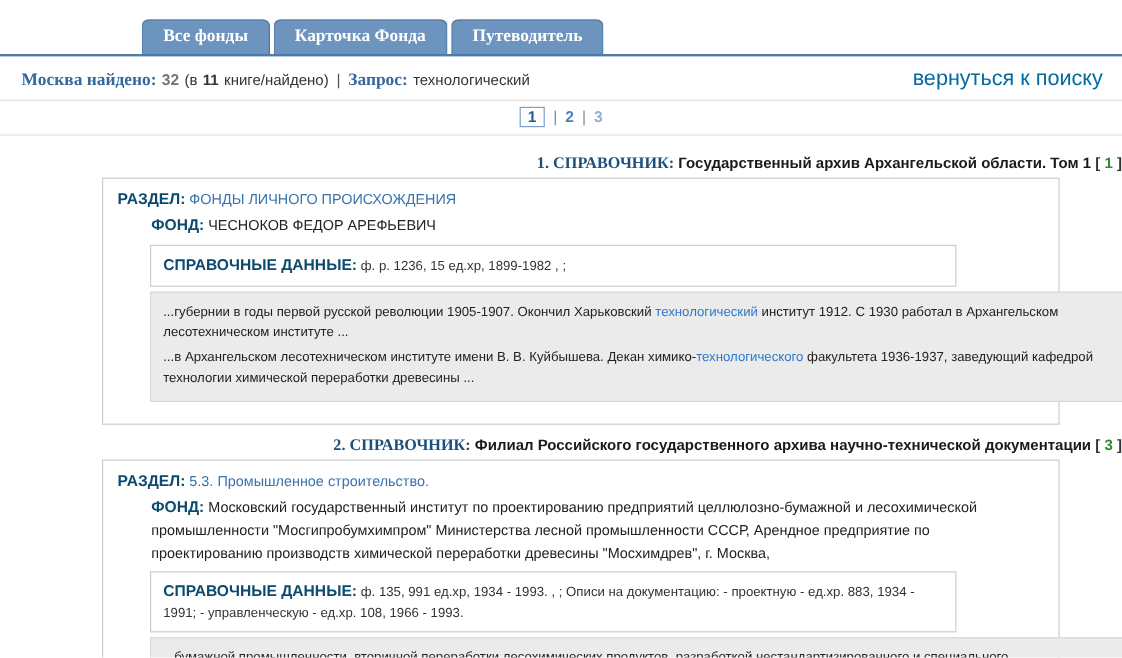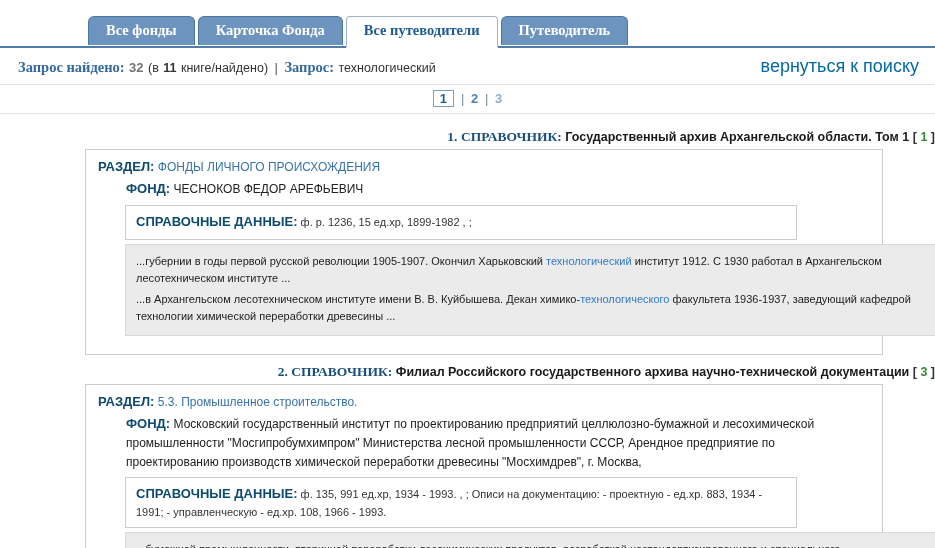--- a/index.html
+++ b/index.html
@@ -7,23 +7,23 @@
     margin: 0; padding: 0;
     width: 935px; height: 548px;
     overflow: hidden;
     background: #fff;
     font-family: "Liberation Sans", sans-serif;
     color: #222;
   }
   
   .tabbar {
     display: flex;
-    align-items: flex-start;
+    align-items: center;
     gap: 3px;
-    padding-left: 88px;
+    padding-left: 118px;
     padding-top: 16px;
     border-bottom: 2px solid #4e7ba8;
   }
   .tab {
     background: #6d94be;
     border: 1px solid #4c77a3;
     border-bottom: none;
     border-radius: 6px 6px 0 0;
     color: #fff;
     font-family: "Liberation Serif", serif;
@@ -148,27 +148,26 @@
   }
   .snippet { margin: 3px 0; }
   .hl { color: #2f7ac9; }
 </style>
 </head>
 <body>
 
 <div class="tabbar">
   <div class="tab">Все фонды</div>
   <div class="tab">Карточка Фонда</div>
-  <div class="tab active">Все путеводители</div>
   <div class="tab">Путеводитель</div>
 </div>
 
 <div class="result-header">
   <div>
-    <span class="serif-label">Запрос найдено:</span>
+    <span class="serif-label">Москва найдено:</span>
     <span class="found-count">32</span>
     <span class="muted-text">(в</span>
     <b class="muted-text">11</b>
     <span class="muted-text">книге/найдено)</span>
     <span class="pipe-sep">|</span>
     <span class="serif-label">Запрос:</span>
     <span class="muted-text">технологический</span>
   </div>
   <a class="back-link">вернуться к поиску</a>
 </div>

